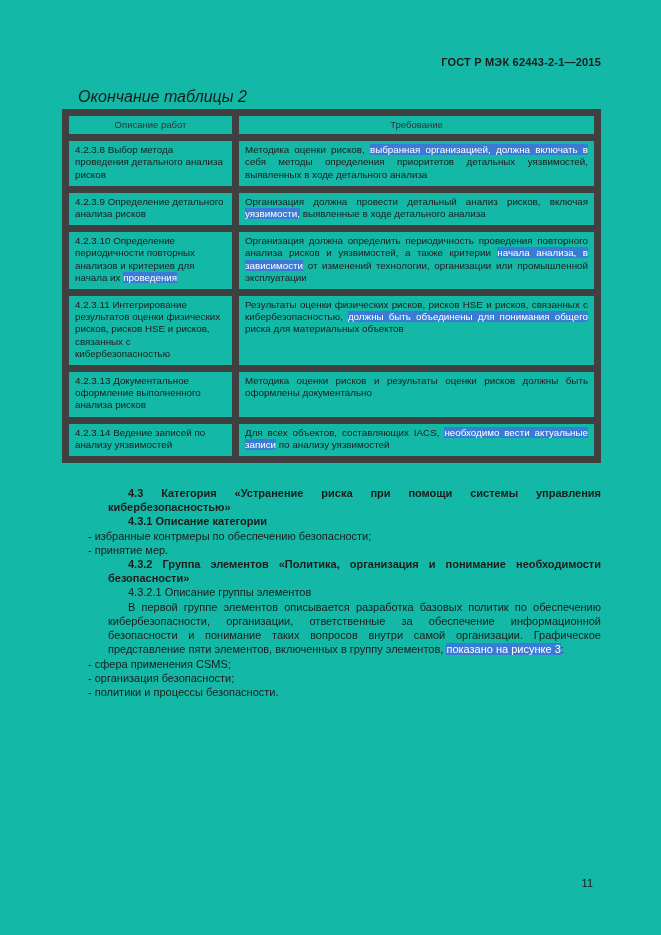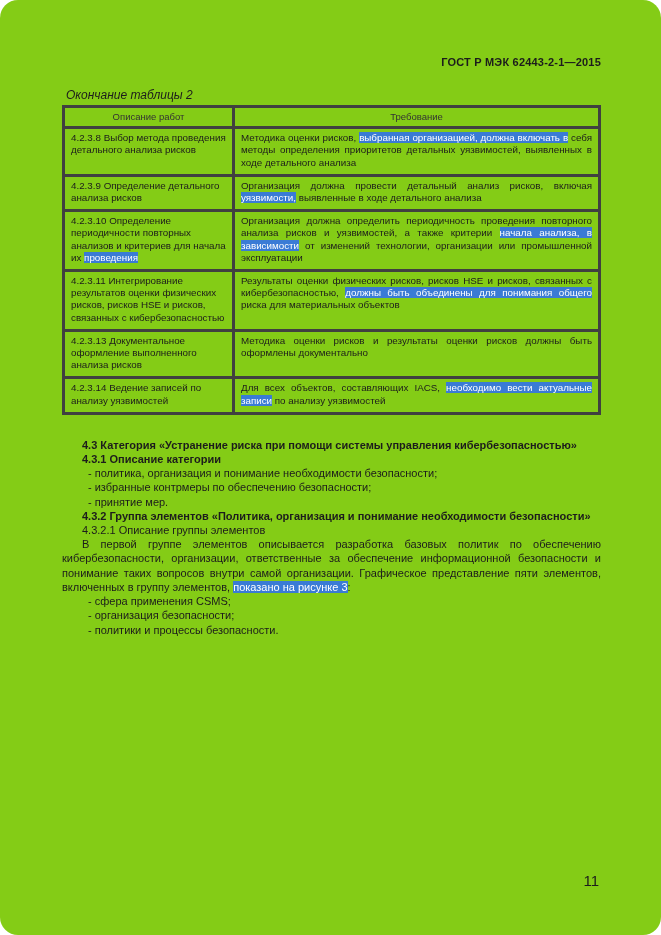--- a/index.html
+++ b/index.html
@@ -1,40 +1,40 @@
 <!DOCTYPE html>
 <html style="--hl: #3a7bd5;"><head>
 <meta charset="utf-8">
 <style>
   html, body { margin:0; padding:0; background:#ffffff; }
   .page {
-    position:relative; width:661px; height:935px; margin:0 auto; background:#84cc16;
+    position:relative; width:661px; height:935px; margin:0 auto; background:#14b8a6;
     font-family:"Liberation Sans", sans-serif; color:#1c1c1c;
-    box-sizing:border-box; padding:56px 60px 0 62px; overflow:hidden;border-radius:18px;
+    box-sizing:border-box; padding:56px 60px 0 62px; overflow:hidden;
   }
   .doc-header { font-size:11px; font-weight:bold; text-align:right; letter-spacing:.2px; }
-  .table-caption { font-size:12px; font-style:italic; margin:20px 0 3px 4px; }
+  .table-caption { font-size:16px; font-style:italic; margin:20px 0 3px 16px; }
 
   table.work-table { width:100%; border-collapse:collapse; table-layout:fixed; }
   .work-table th, .work-table td {
-    border:3px solid #404040; vertical-align:top;
+    border:7px solid #404040; vertical-align:top;
     font-size:9.8px; line-height:12.2px; padding:3px 6px 5px 6px;
   }
   .work-table th { font-weight:normal; text-align:center; font-size:9.5px; color:#333; padding:3px 4px; }
   .col-work { width:170px; }
   td.req { text-align:justify; }
 
   .hl { background:var(--hl,#3a7bd5); color:#ffffff; }
 
   .body-text { margin-top:23px; font-size:11px; line-height:14.2px; }
   .body-text .heading { font-weight:bold; }
-  .body-text .heading, .body-text .para { text-indent:20px; text-align:justify; }
+  .body-text .heading, .body-text .para { text-indent:20px; text-align:justify;margin-left:46px; }
   .body-text .bullet { padding-left:26px; text-align:justify; }
 
-  .page-number { position:absolute; right:62px; bottom:46px; font-size:15px; }
+  .page-number { position:absolute; right:68px; bottom:46px; font-size:11px; }
 </style>
 </head>
 <body>
 
 <div class="page">
 
   <div class="doc-header">ГОСТ Р МЭК 62443-2-1—2015</div>
 
   <div class="table-caption">Окончание таблицы 2</div>
 
@@ -73,21 +73,20 @@
         <tr>
           <td>4.2.3.14 Ведение записей по анализу уязвимостей</td>
           <td class="req">Для всех объектов, составляющих IACS, <span class="hl">необходимо вести актуальные записи</span> по анализу уязвимостей</td>
         </tr>
       </tbody>
   </table>
 
   <div class="body-text">
       <div class="heading">4.3 Категория «Устранение риска при помощи системы управления кибербезопасностью»</div>
       <div class="heading">4.3.1 Описание категории</div>
-      <div class="bullet">- политика, организация и понимание необходимости безопасности;</div>
       <div class="bullet">- избранные контрмеры по обеспечению безопасности;</div>
       <div class="bullet">- принятие мер.</div>
       <div class="heading">4.3.2 Группа элементов «Политика, организация и понимание необходимости безопасности»</div>
       <div class="para">4.3.2.1 Описание группы элементов</div>
       <div class="para">В первой группе элементов описывается разработка базовых политик по обеспечению кибербезопасности, организации, ответственные за обеспечение информационной безопасности и понимание таких вопросов внутри самой организации. Графическое представление пяти элементов, включенных в группу элементов, <span class="hl">показано на рисунке 3</span>:</div>
       <div class="bullet">- сфера применения CSMS;</div>
       <div class="bullet">- организация безопасности;</div>
       <div class="bullet">- политики и процессы безопасности.</div>
     </div>
 

